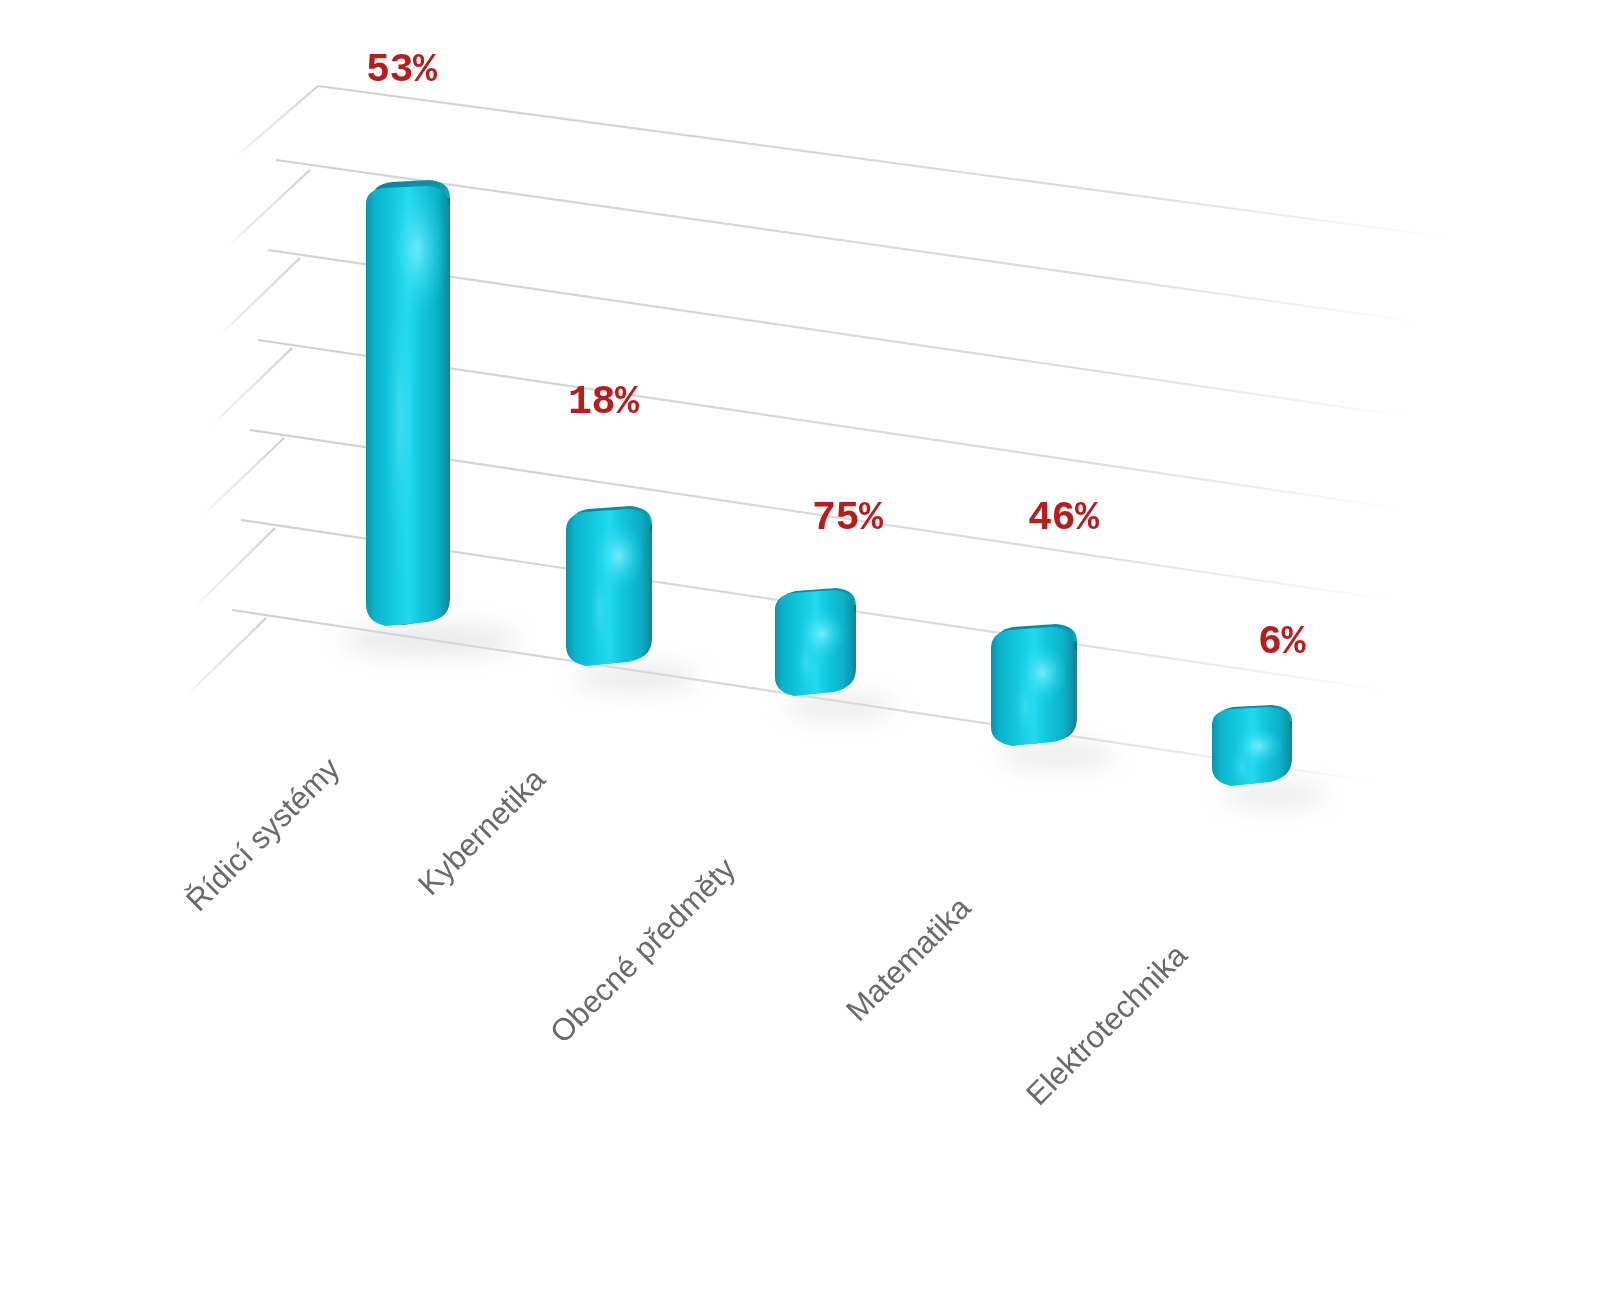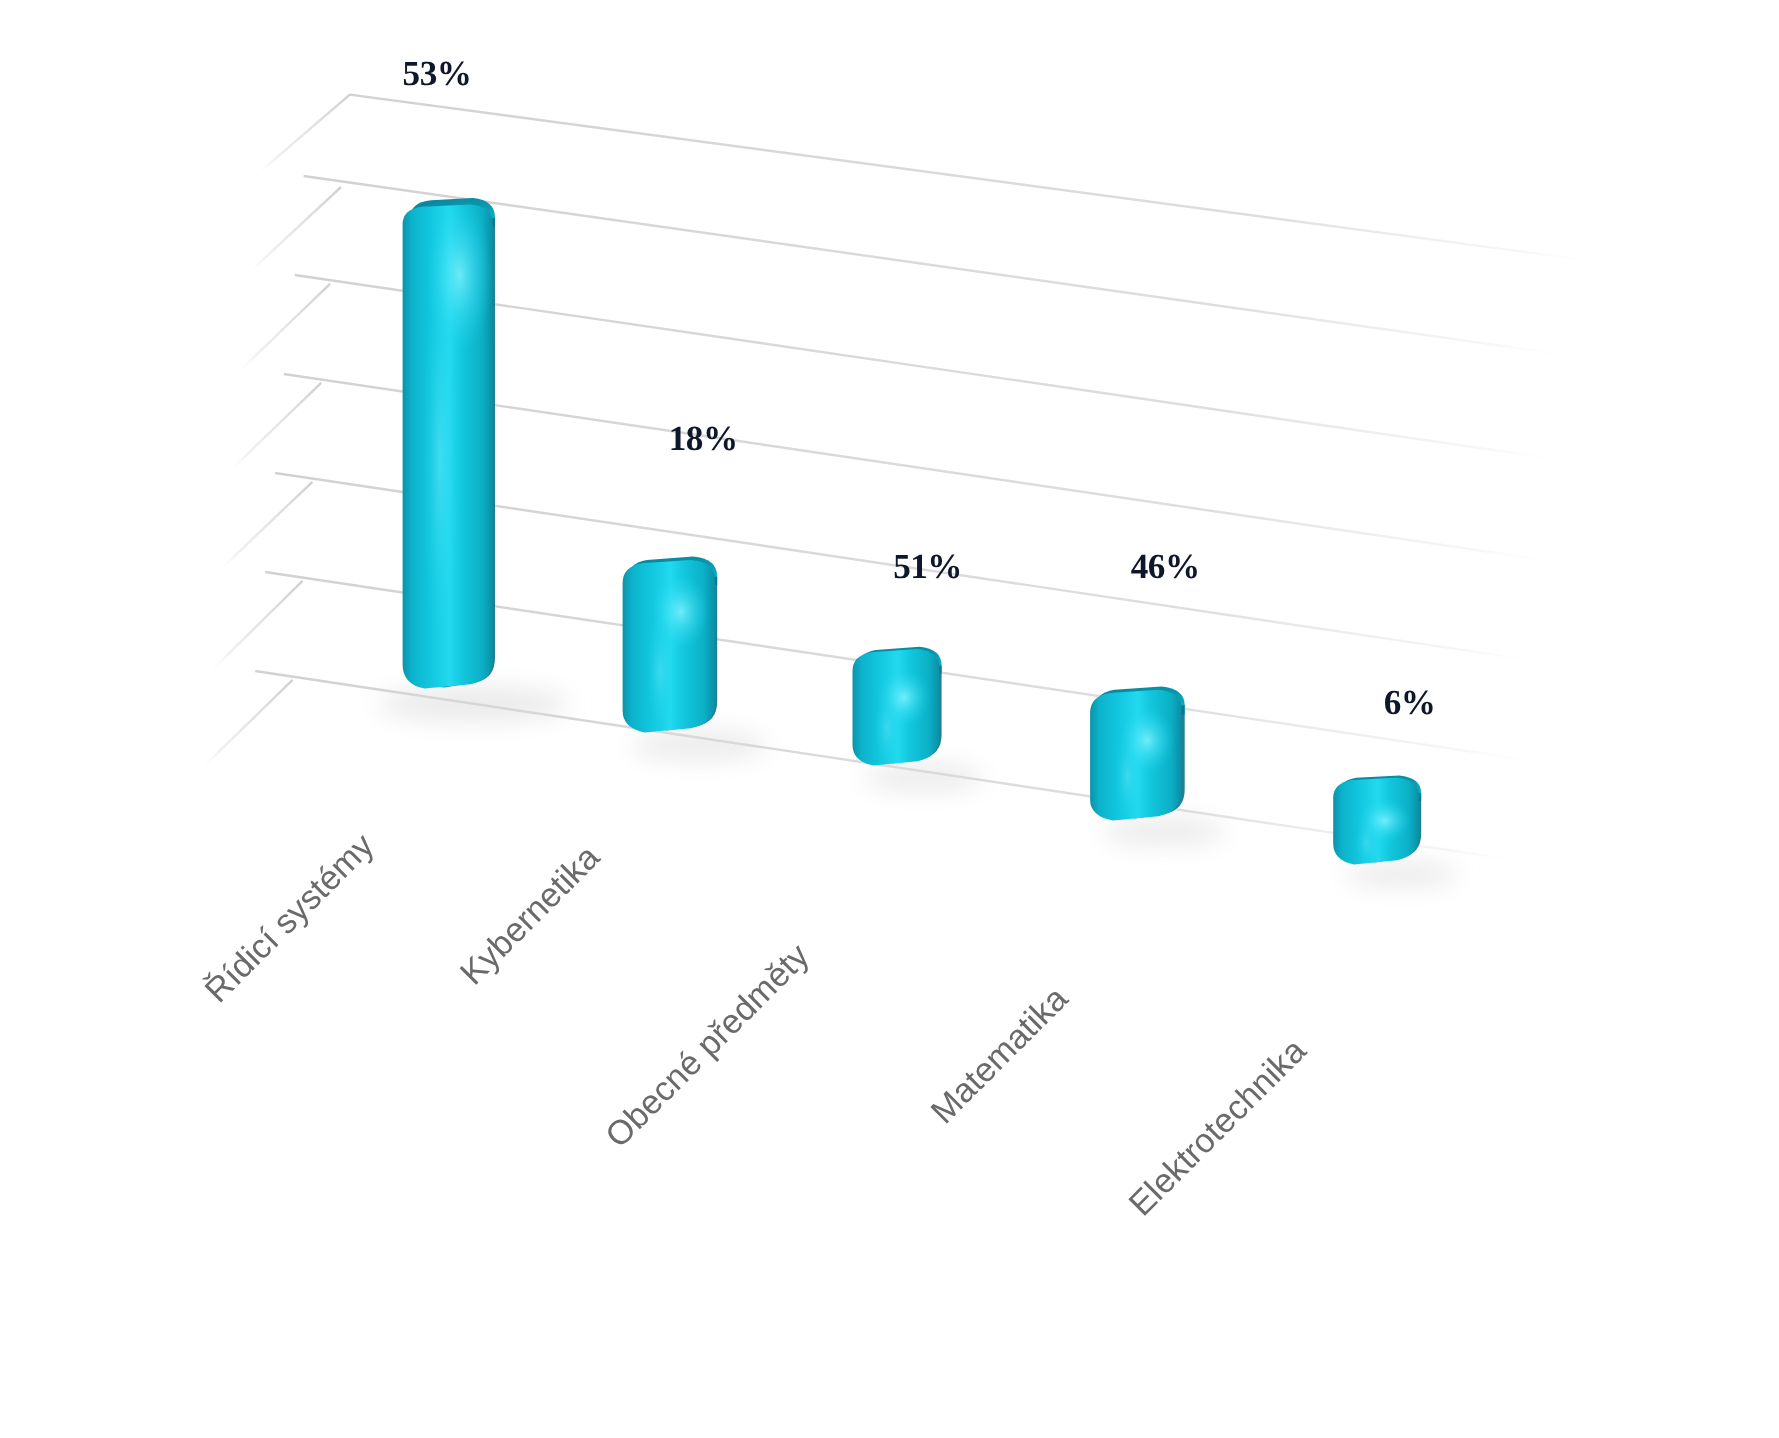--- a/index.html
+++ b/index.html
@@ -13,26 +13,26 @@
   #chart-root{
     position:absolute;
     left:0;top:0;
     width:1617px;height:1307px;
   }
   .layer{position:absolute;left:0;top:0;width:1617px;height:1307px;}
   svg.layer{pointer-events:none;}
 
   .value-label{
     position:absolute;
-    font-size:32px;
+    font-size:40px;
     font-weight:bold;
-    color:#0f172a;
+    color:#b91c1c;
     letter-spacing:-0.5px;
     white-space:nowrap;
-    font-family:Liberation Serif, serif;
+    font-family:Liberation Mono, monospace;
   }
   .cat-label{
     position:absolute;
     font-size:31px;
     color:#6a6a6a;
     white-space:nowrap;
     transform-origin:0 50%;
     font-family:"Liberation Sans", sans-serif;
     font-weight:400;
   }
@@ -147,22 +147,22 @@
     <g>
       <path d="M1216,723 Q1216,710 1233,707 L1272,705 Q1292,707 1292,721 L1292,728 L1216,732 Z" fill="url(#topGrad)"></path>
       <path d="M1292,721 L1292,758 Q1292,776 1274,780 L1250,784 Q1234,782 1234,767 L1234,731 Z" fill="url(#sideGrad)" opacity="0.9"></path>
       <path d="M1212,725 Q1212,712 1229,709 L1270,707 Q1290,709 1290,723 L1290,760 Q1290,778 1270,782 L1231,786 Q1212,782 1212,767 Z" fill="url(#frontGrad)"></path>
       <ellipse cx="1259" cy="746" rx="24" ry="20" fill="url(#spec)" opacity="0.8"></ellipse>
       <ellipse cx="1242" cy="766" rx="11" ry="22" fill="url(#spec)" opacity="0.3"></ellipse>
     </g>
   </svg>
 
   <div class="value-label" style="left:366px;top:48px;">53%</div>
-  <div class="value-label" style="left:608px;top:380px;">18%</div>
-  <div class="value-label" style="left:812px;top:496px;">51%</div>
+  <div class="value-label" style="left:568px;top:380px;">18%</div>
+  <div class="value-label" style="left:812px;top:496px;">75%</div>
   <div class="value-label" style="left:1028px;top:496px;">46%</div>
   <div class="value-label" style="left:1258px;top:620px;">6%</div>
 
   <div class="cat-label" style="left:192px;top:888px;transform:rotate(-45deg);">Řídicí systémy</div>
   <div class="cat-label" style="left:424px;top:872px;transform:rotate(-45deg);">Kybernetika</div>
   <div class="cat-label" style="left:556px;top:1020px;transform:rotate(-45deg);">Obecné předměty</div>
   <div class="cat-label" style="left:852px;top:998px;transform:rotate(-45deg);">Matematika</div>
   <div class="cat-label" style="left:1032px;top:1082px;transform:rotate(-45deg);">Elektrotechnika</div>
 
 </div>

